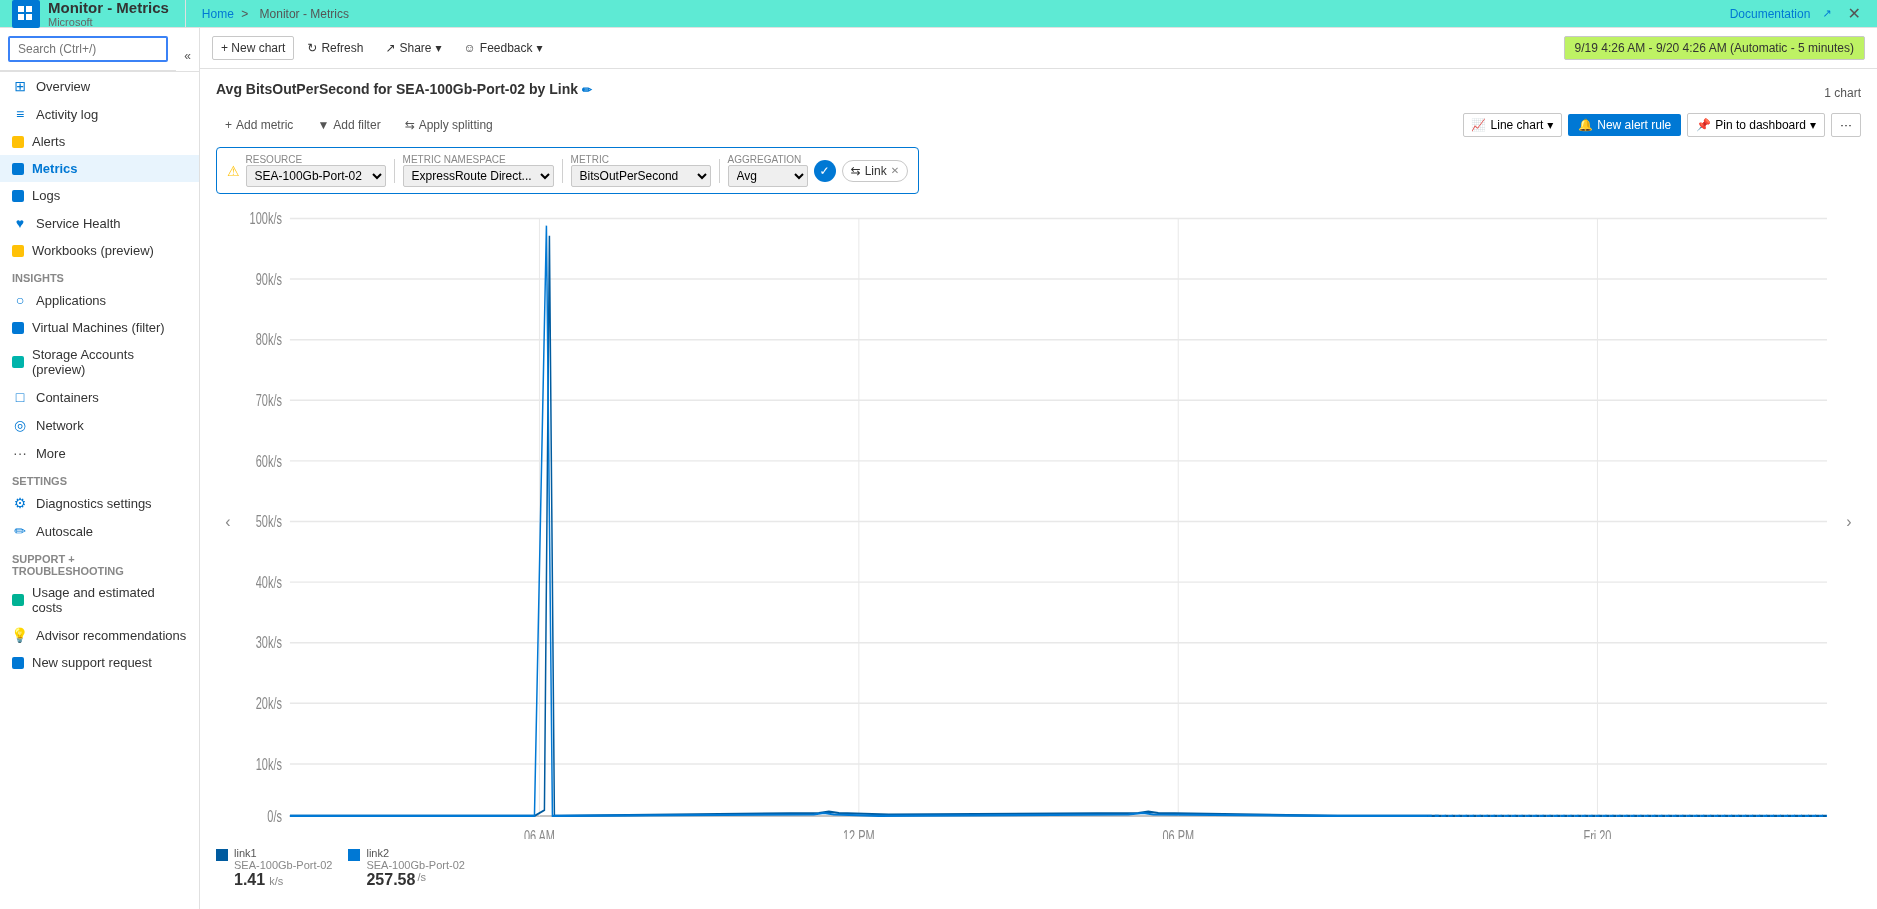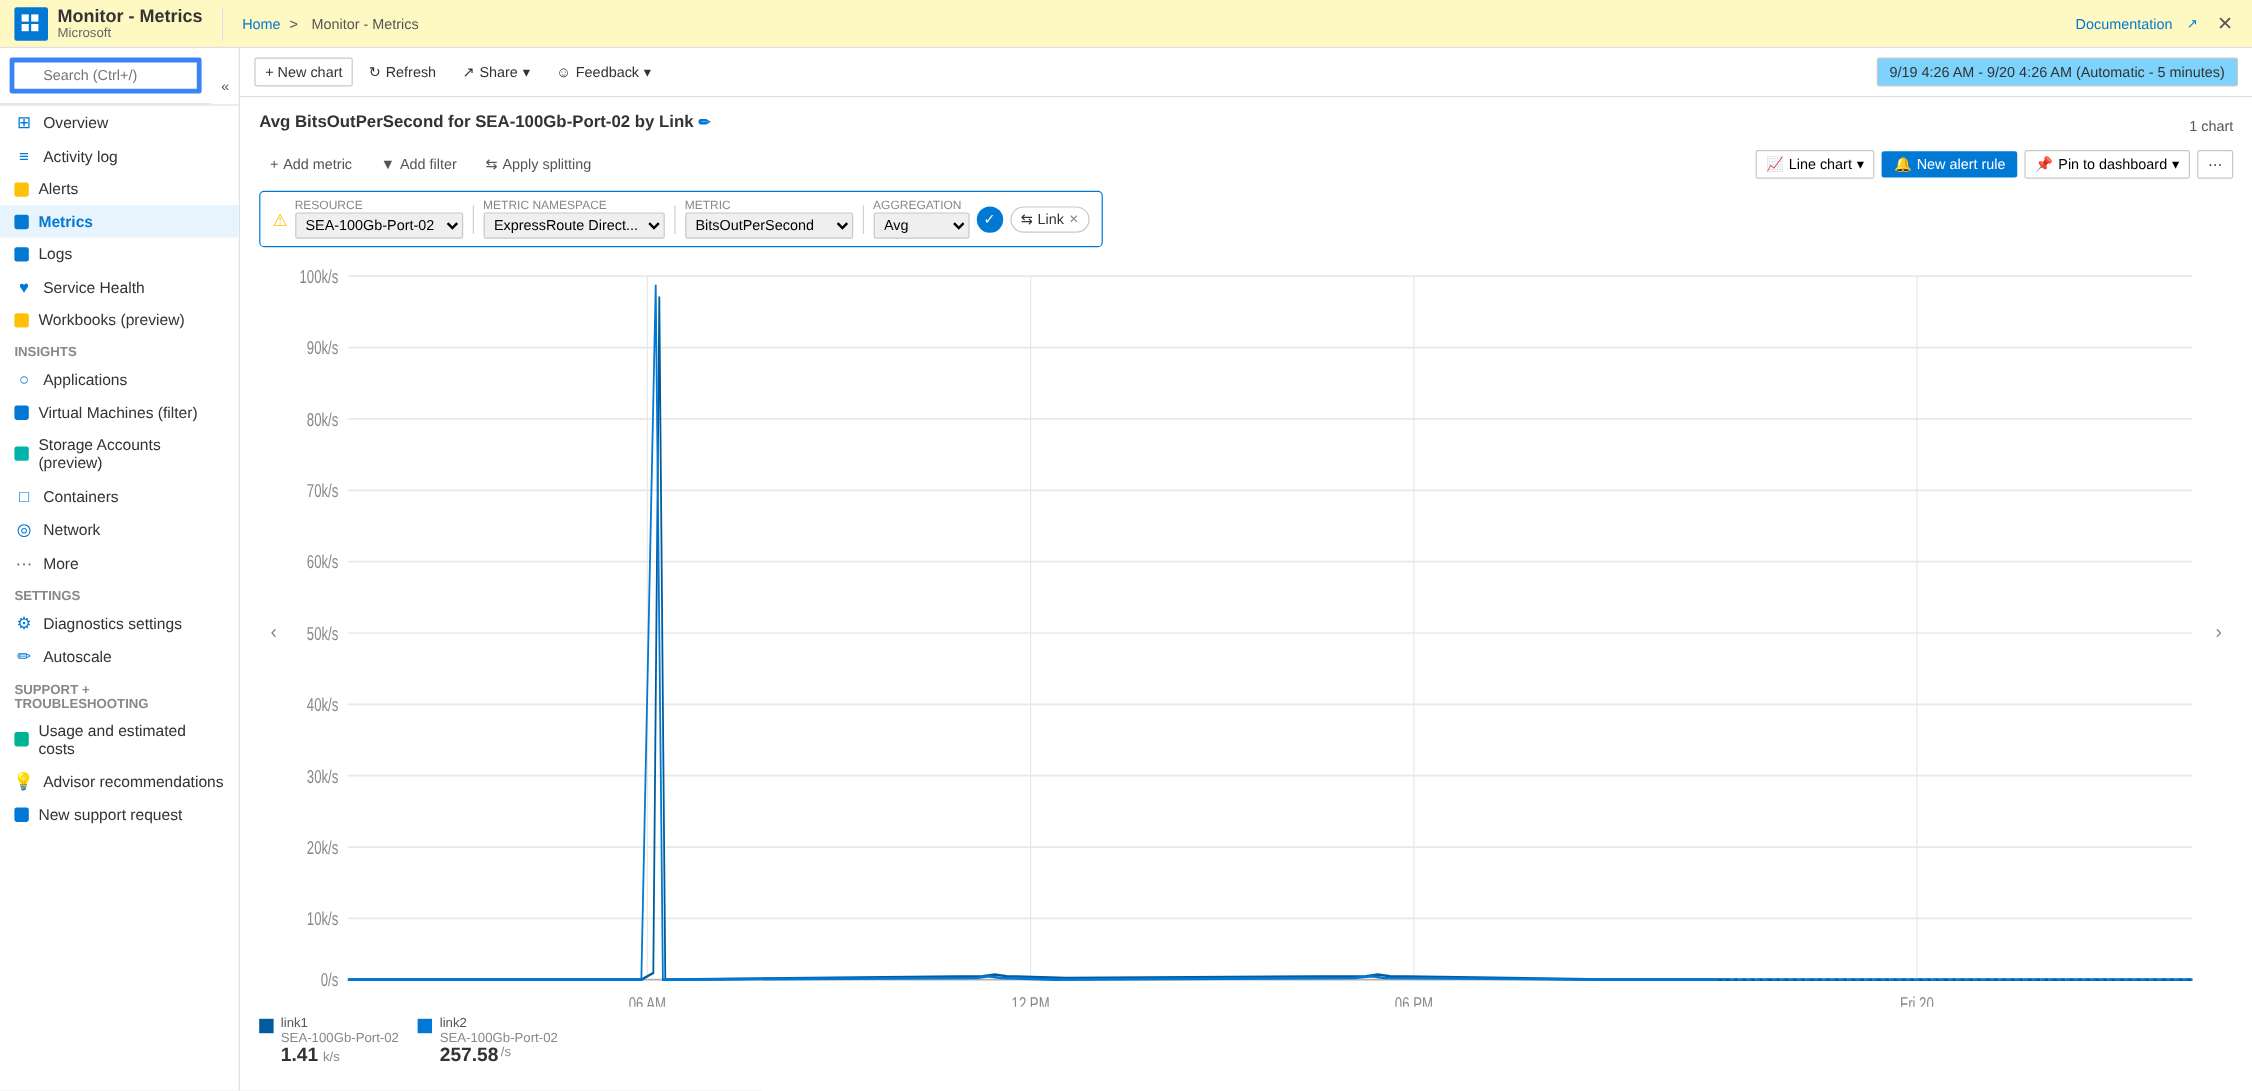--- a/index.html
+++ b/index.html
@@ -1,52 +1,52 @@
 <!DOCTYPE html>
 <html><head>
   <meta charset="utf-8">
   <style>
     * { box-sizing: border-box; margin: 0; padding: 0; }
     body { font-family: 'Segoe UI', Arial, sans-serif; font-size: 13px; color: #333; background: #f0f0f0; display: flex; flex-direction: column; height: 100vh; overflow: hidden; }
 
     
-    .top-bar { height: 40px; background: #fef9c3; display: flex; align-items: center; padding: 0 12px; border-bottom: 1px solid #e0e0e0; justify-content: space-between; }
+    .top-bar { height: 28px; background: #5eead4; display: flex; align-items: center; padding: 0 12px; border-bottom: 1px solid #e0e0e0; justify-content: space-between; }
     .top-bar-left { display: flex; align-items: center; gap: 8px; }
     .app-logo { width: 28px; height: 28px; background: #0078d4; display: flex; align-items: center; justify-content: center; border-radius: 2px; }
     .app-logo svg { fill: white; }
     .app-title { font-size: 15px; font-weight: 600; color: #333; }
     .app-subtitle { font-size: 11px; color: #666; display: block; }
     .breadcrumb { font-size: 12px; color: #0078d4; }
     .breadcrumb span { color: #555; margin: 0 4px; }
     .top-bar-right { display: flex; align-items: center; gap: 12px; }
     .doc-link { color: #0078d4; font-size: 12px; text-decoration: none; display: flex; align-items: center; gap: 4px; }
     .close-btn { background: none; border: none; cursor: pointer; font-size: 16px; color: #555; padding: 4px; }
 
     
     .main-layout { display: flex; flex: 1; overflow: hidden; }
 
     
     .sidebar { width: 200px; background: #fff; border-right: 1px solid #e0e0e0; overflow-y: auto; display: flex; flex-direction: column; }
     .sidebar-search { padding: 8px; border-bottom: 1px solid #e0e0e0; }
-    .sidebar-search input { width: 100%; border: 4px solid #3b82f6; padding: 4px 24px; font-size: 12px; border-radius: 2px; }
+    .sidebar-search input { width: 100%; border: 2px solid #3b82f6; padding: 4px 8px; font-size: 12px; border-radius: 2px; }
     .sidebar-collapse { background: none; border: none; cursor: pointer; padding: 4px; font-size: 12px; color: #555; align-self: flex-end; margin: 4px; }
     .sidebar-item { display: flex; align-items: center; gap: 8px; padding: 6px 12px; cursor: pointer; font-size: 13px; color: #333; text-decoration: none; }
     .sidebar-item.active { background: #e8f4fd; color: #0078d4; font-weight: 600; }
     .sidebar-item .icon { width: 16px; height: 16px; display: flex; align-items: center; justify-content: center; font-size: 14px; flex-shrink: 0; }
     .sidebar-section { font-size: 11px; color: #888; padding: 8px 12px 2px; font-weight: 600; text-transform: uppercase; }
     .color-dot { width: 12px; height: 12px; border-radius: 2px; flex-shrink: 0; }
 
     
     .content { flex: 1; overflow: hidden; display: flex; flex-direction: column; background: #fff; }
 
     
     .content-toolbar { display: flex; align-items: center; gap: 4px; padding: 8px 12px; border-bottom: 1px solid #e0e0e0; background: #fff; }
     .toolbar-btn { display: flex; align-items: center; gap: 4px; background: none; border: 1px solid transparent; padding: 4px 8px; cursor: pointer; font-size: 12px; color: #333; border-radius: 2px; }
     .toolbar-btn.primary-btn { border-color: #c8c8c8; }
-    .time-range { margin-left: auto; border: 1px solid #c8c8c8; padding: 4px 10px; font-size: 12px; border-radius: 2px; background: #7dd3fc; color: #333; cursor: pointer; }
+    .time-range { margin-left: auto; border: 1px solid #c8c8c8; padding: 4px 10px; font-size: 12px; border-radius: 2px; background: #bef264; color: #333; cursor: pointer; }
 
     
     .chart-container { flex: 1; overflow: hidden; display: flex; flex-direction: column; padding: 12px 16px; }
     .chart-title { display: flex; align-items: flex-end; gap: 4px; font-size: 14px; font-weight: 600; color: #333; margin-bottom: 8px; }
     .edit-icon { color: #0078d4; cursor: pointer; font-size: 12px; }
 
     .metric-toolbar { display: flex; align-items: center; gap: 6px; margin-bottom: 10px; }
     .metric-btn { display: flex; align-items: center; gap: 4px; background: none; border: 1px solid transparent; padding: 4px 8px; cursor: pointer; font-size: 12px; color: #555; }
     .metric-toolbar-right { margin-left: auto; display: flex; align-items: center; gap: 6px; }
     .chart-type-btn { display: flex; align-items: center; gap: 4px; padding: 4px 8px; border: 1px solid #c8c8c8; background: #fff; cursor: pointer; font-size: 12px; border-radius: 2px; }

